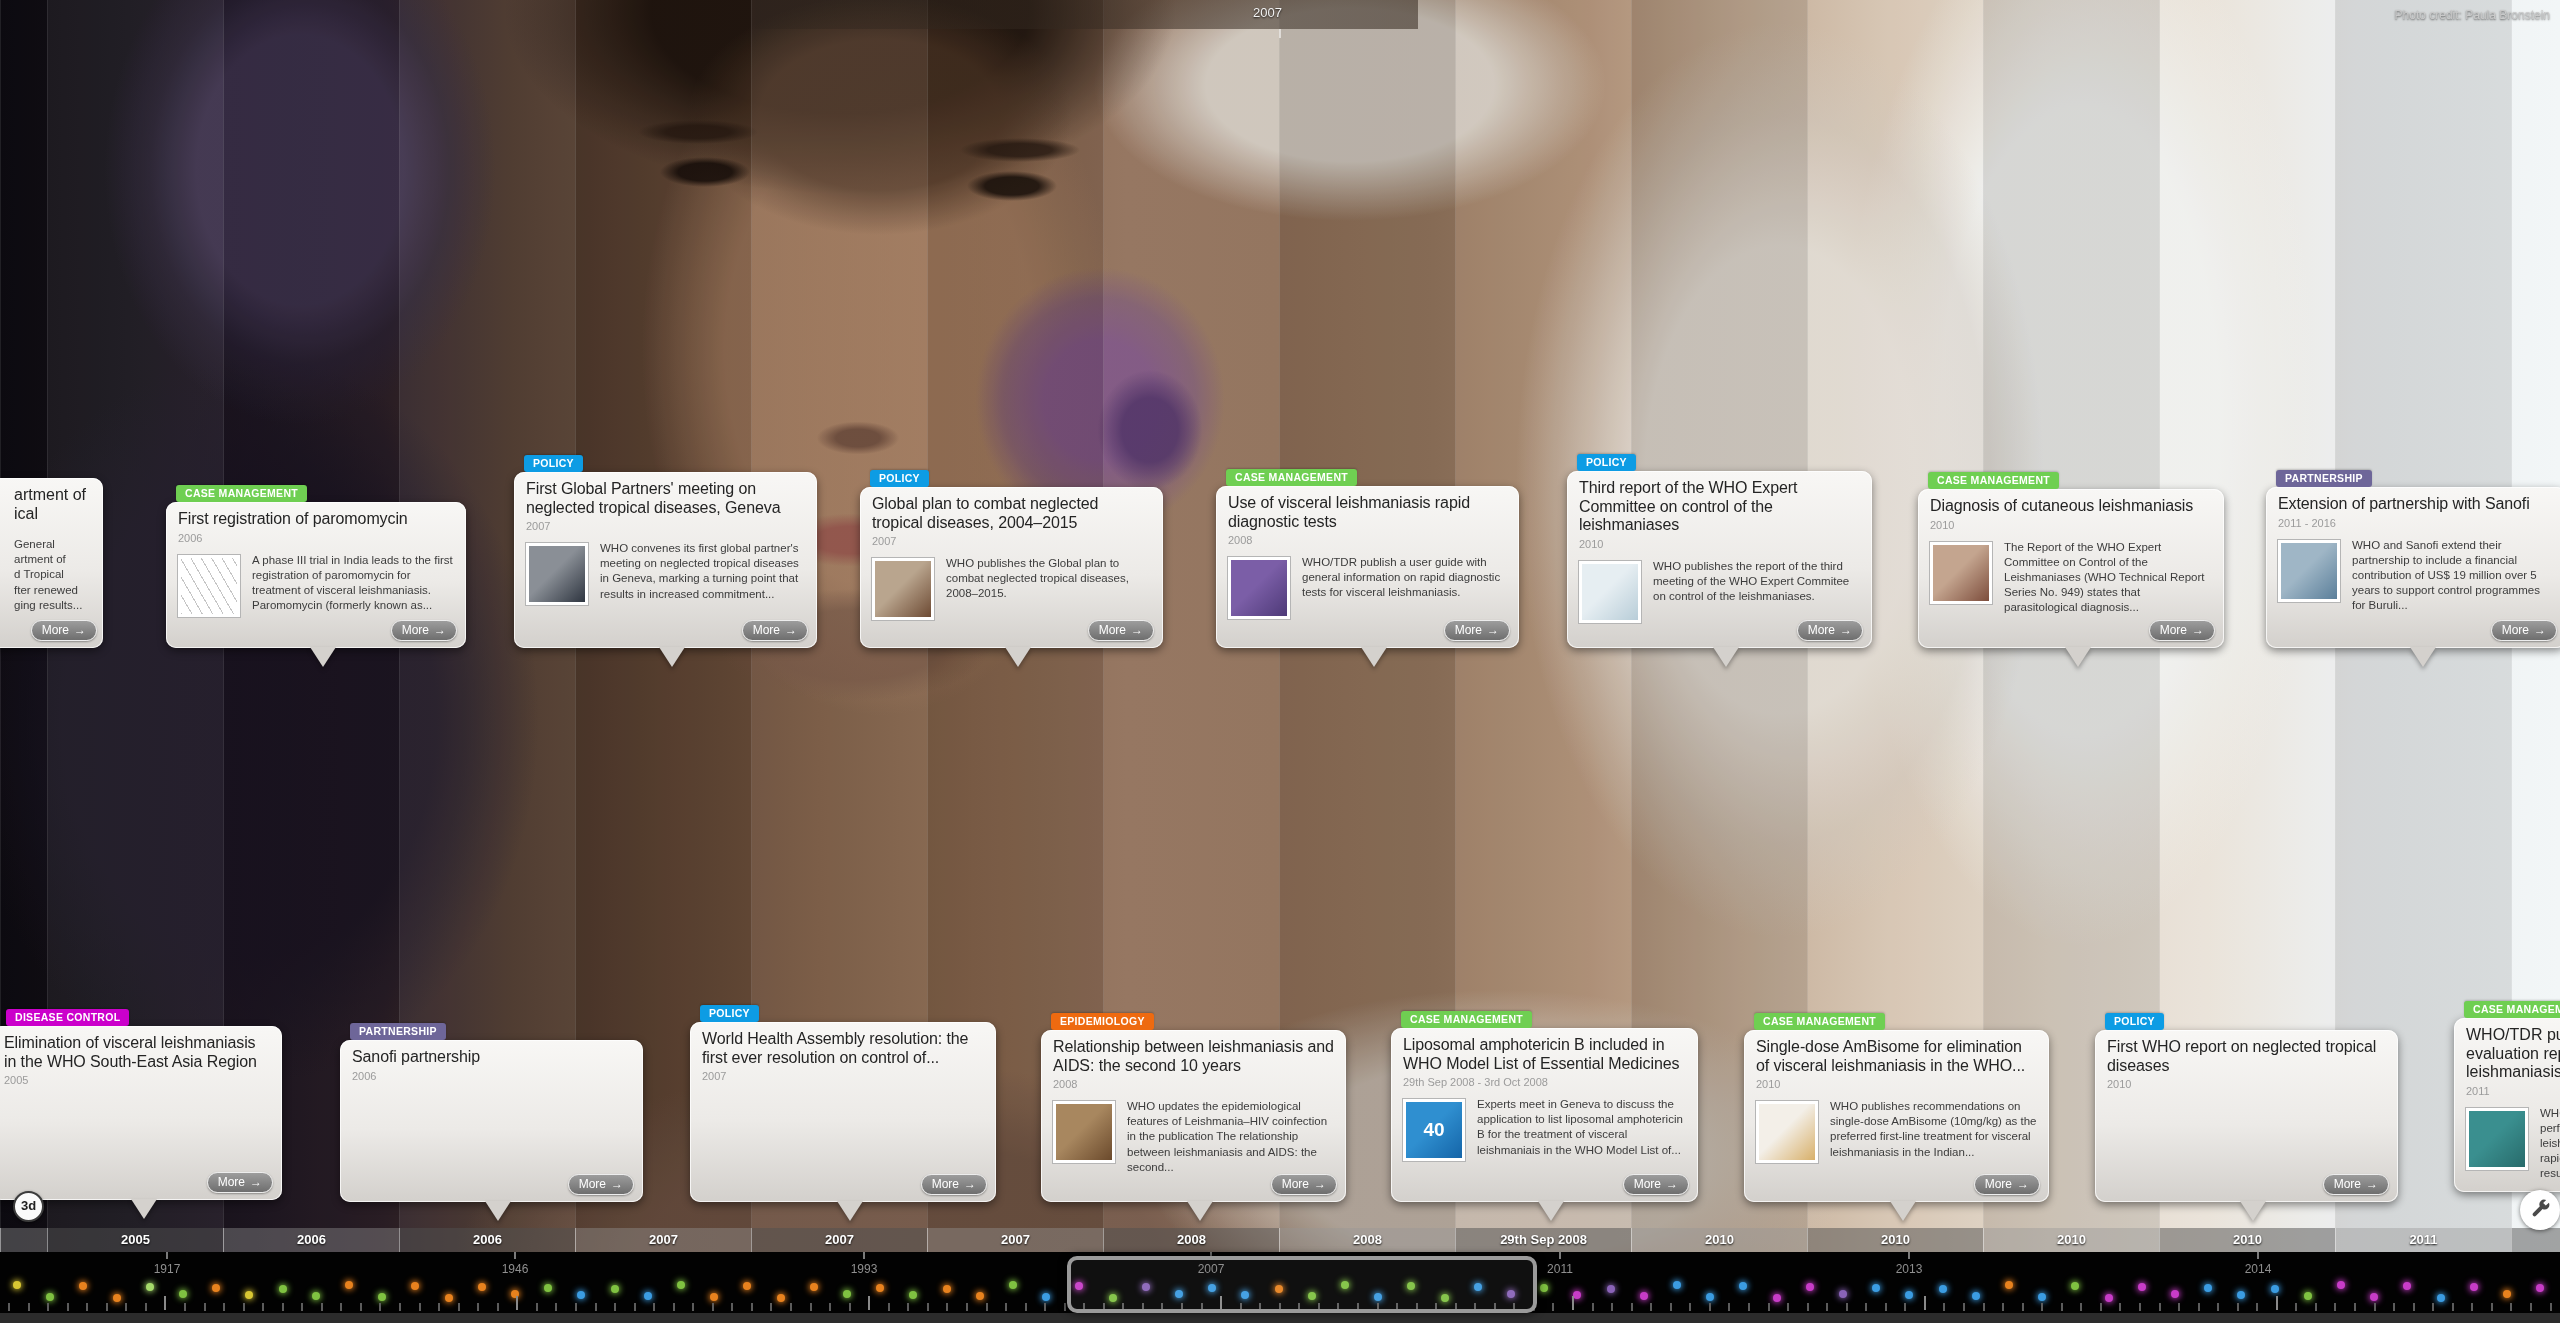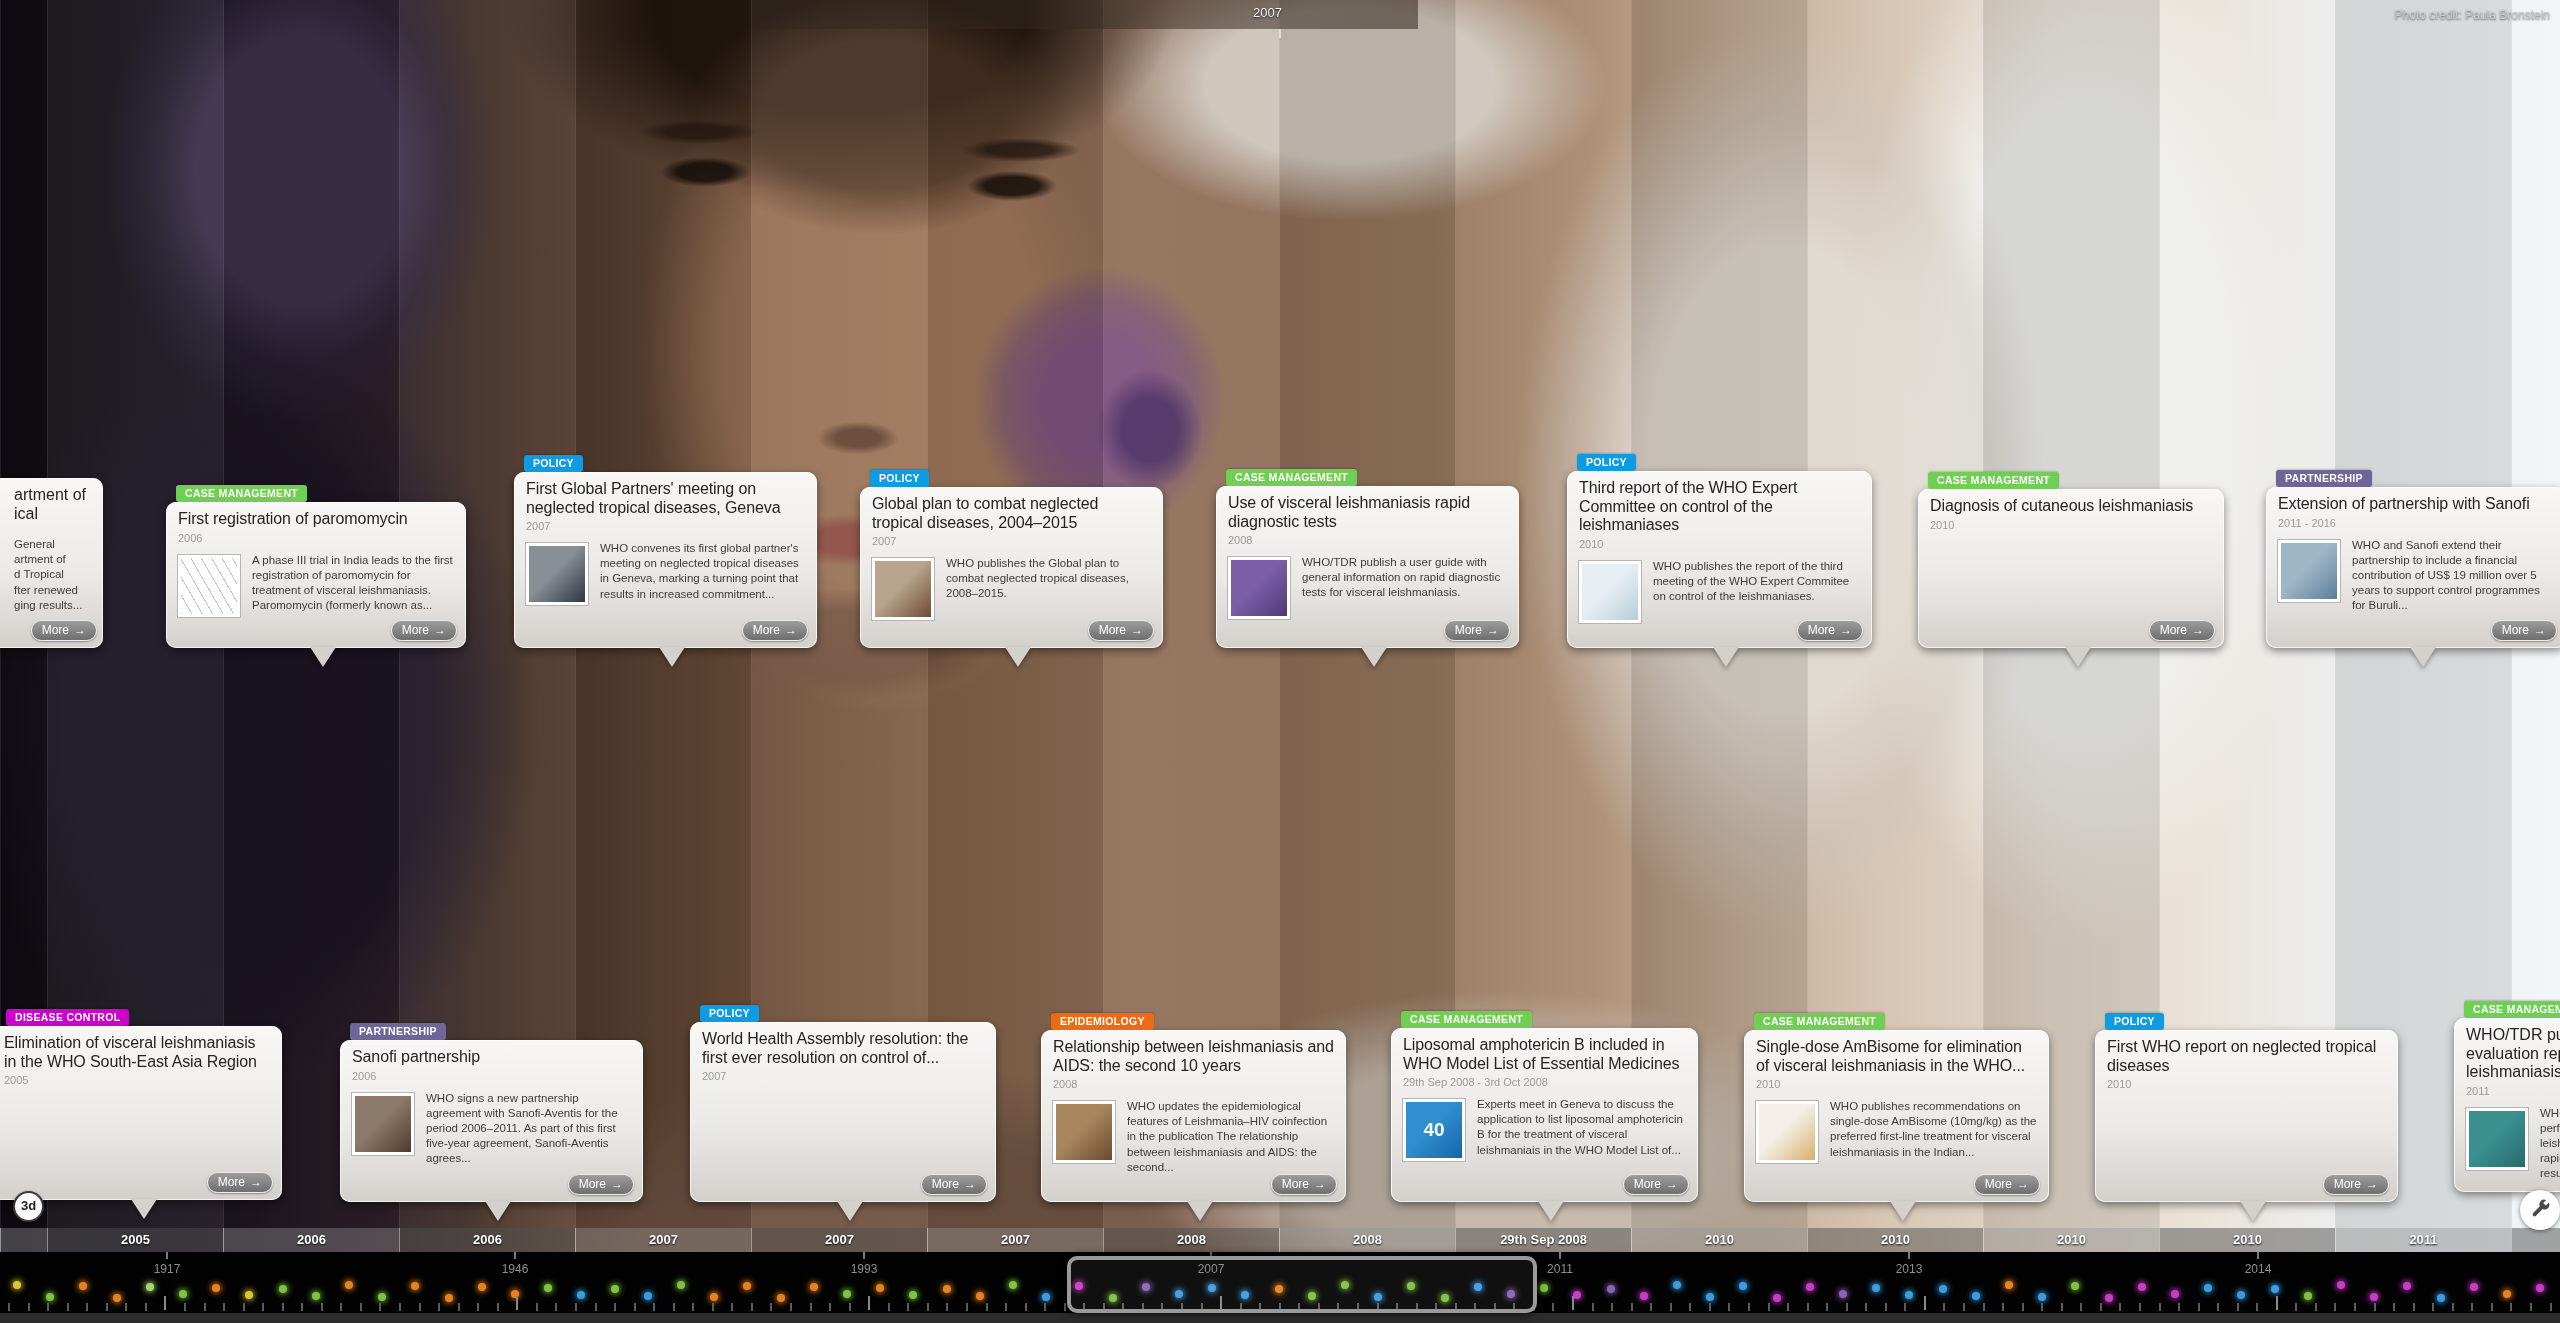--- a/index.html
+++ b/index.html
@@ -167,20 +167,24 @@
           <div class="thumb" style="background: linear-gradient(135deg, rgb(230, 238, 242) 0%, rgb(230, 238, 242) 45%, rgb(184, 205, 216) 100%);"></div>
           <div class="desc" style="max-height: 117px; overflow: hidden;">WHO publishes the report of the third meeting of the WHO Expert Commitee on control of the leishmaniases.</div>
         </div>
         <div class="more"><span>More</span><span class="arr">→</span></div>
         <div class="tail"></div>
       </div>
       <div class="card" style="left: 1918px; top: 489px; width: 306px; height: 159px;">
         <span class="badge" style="background: rgb(111, 207, 82);">CASE MANAGEMENT</span>
         <div class="title">Diagnosis of cutaneous leishmaniasis</div>
         <div class="date">2010</div>
+        <div class="descrow">
+          <div class="thumb" style="background: linear-gradient(135deg, rgb(196, 165, 143) 0%, rgb(196, 165, 143) 45%, rgb(125, 77, 60) 100%);"></div>
+          <div class="desc" style="max-height: 99px; overflow: hidden;">The Report of the WHO Expert Committee on Control of the Leishmaniases (WHO Technical Report Series No. 949) states that parasitological diagnosis...</div>
+        </div>
         <div class="more"><span>More</span><span class="arr">→</span></div>
         <div class="tail"></div>
       </div>
       <div class="card" style="left: 2266px; top: 487px; width: 300px; height: 161px;">
         <span class="badge" style="background: rgb(110, 102, 153);">PARTNERSHIP</span>
         <div class="title">Extension of partnership with Sanofi</div>
         <div class="date">2011 - 2016</div>
         <div class="descrow">
           <div class="thumb" style="background: linear-gradient(135deg, rgb(159, 182, 198) 0%, rgb(159, 182, 198) 45%, rgb(91, 127, 154) 100%);"></div>
           <div class="desc" style="max-height: 101px; overflow: hidden;">WHO and Sanofi extend their partnership to include a financial contribution of US$ 19 million over 5 years to support control programmes for Buruli...</div>
@@ -192,24 +196,20 @@
         <span class="badge" style="background: rgb(203, 0, 203); left: 14px;">DISEASE CONTROL</span>
         <div class="title">Elimination of visceral leishmaniasis in the WHO South-East Asia Region</div>
         <div class="date">2005</div>
         <div class="more"><span>More</span><span class="arr">→</span></div>
         <div class="tail"></div>
       </div>
       <div class="card" style="left: 340px; top: 1040px; width: 303px; height: 162px;">
         <span class="badge" style="background: rgb(110, 102, 153);">PARTNERSHIP</span>
         <div class="title">Sanofi partnership</div>
         <div class="date">2006</div>
-        <div class="descrow">
-          <div class="thumb" style="background: linear-gradient(135deg, rgb(140, 122, 106) 0%, rgb(140, 122, 106) 45%, rgb(79, 59, 45) 100%);"></div>
-          <div class="desc" style="max-height: 102px; overflow: hidden;">WHO signs a new partnership agreement with Sanofi-Aventis for the period 2006–2011. As part of this first five-year agreement, Sanofi-Aventis agrees...</div>
-        </div>
         <div class="more"><span>More</span><span class="arr">→</span></div>
         <div class="tail"></div>
       </div>
       <div class="card" style="left: 690px; top: 1022px; width: 306px; height: 180px;">
         <span class="badge" style="background: rgb(13, 156, 228);">POLICY</span>
         <div class="title">World Health Assembly resolution: the first ever resolution on control of...</div>
         <div class="date">2007</div>
         <div class="more"><span>More</span><span class="arr">→</span></div>
         <div class="tail"></div>
       </div>

